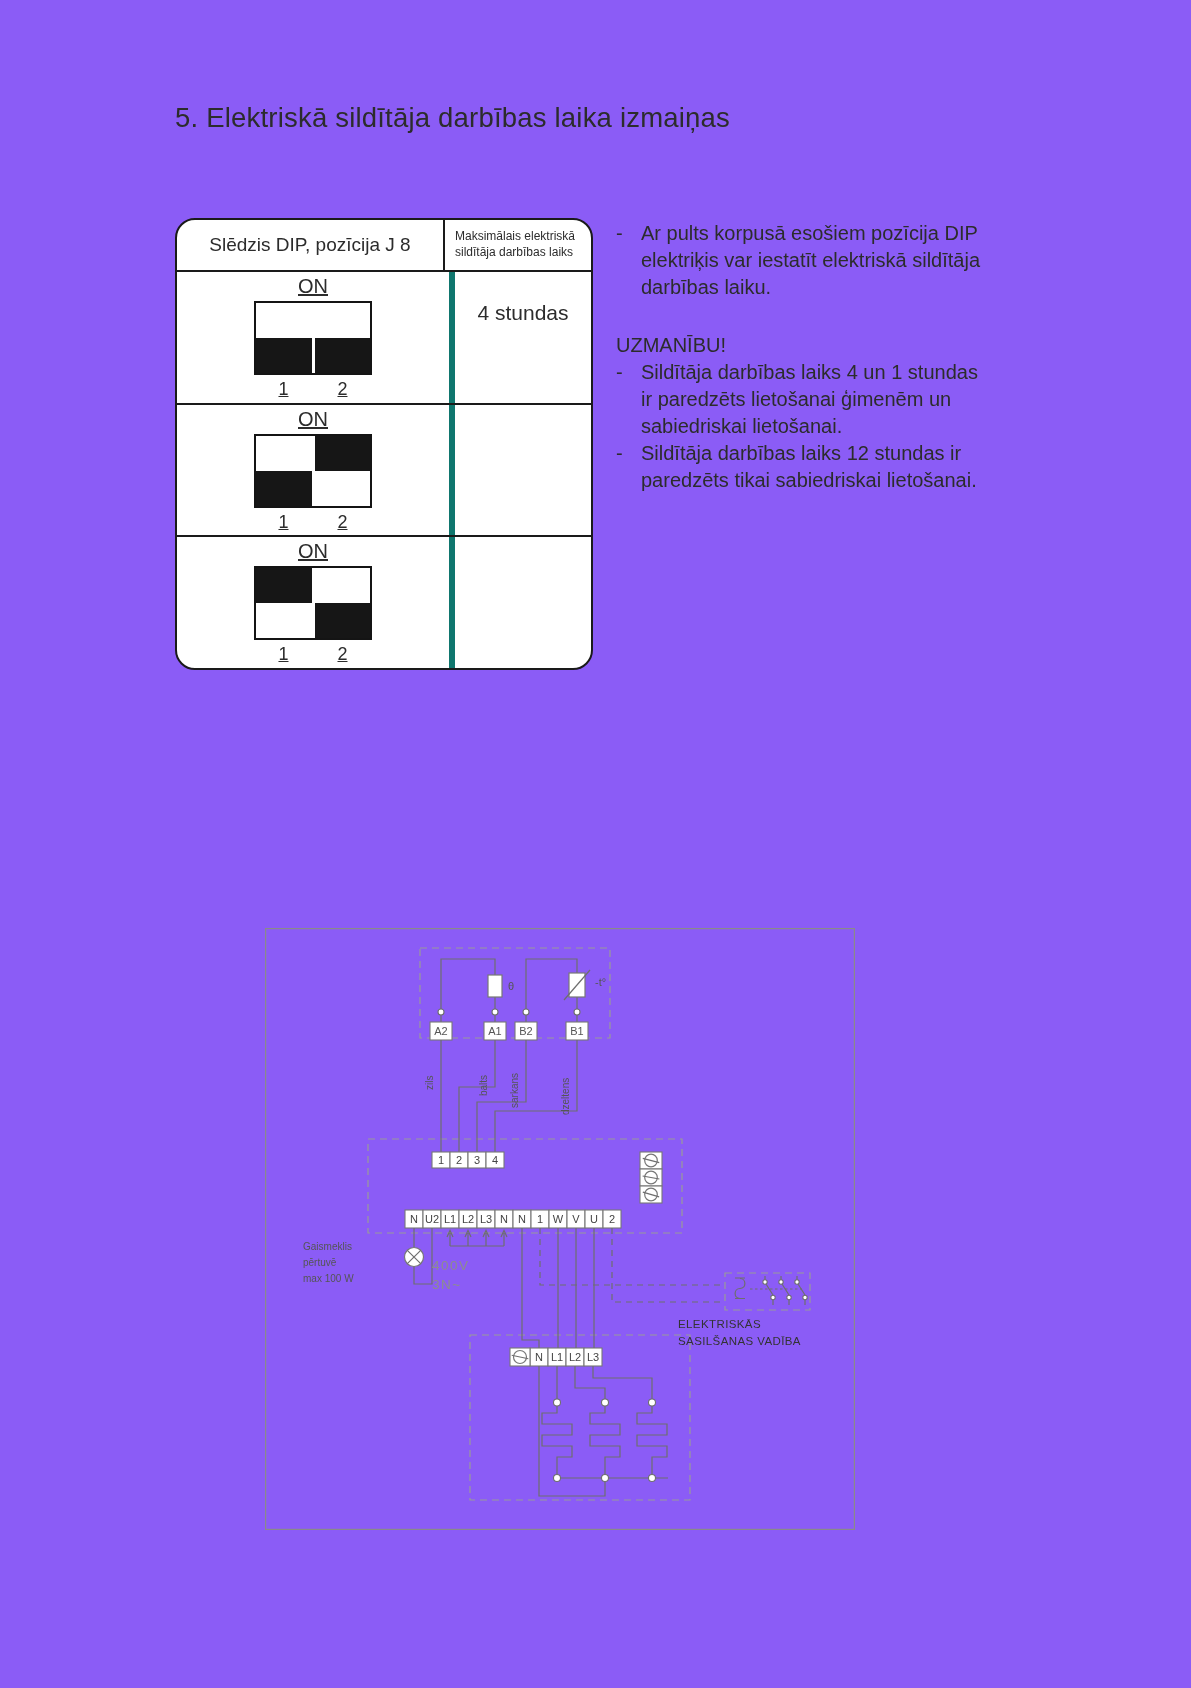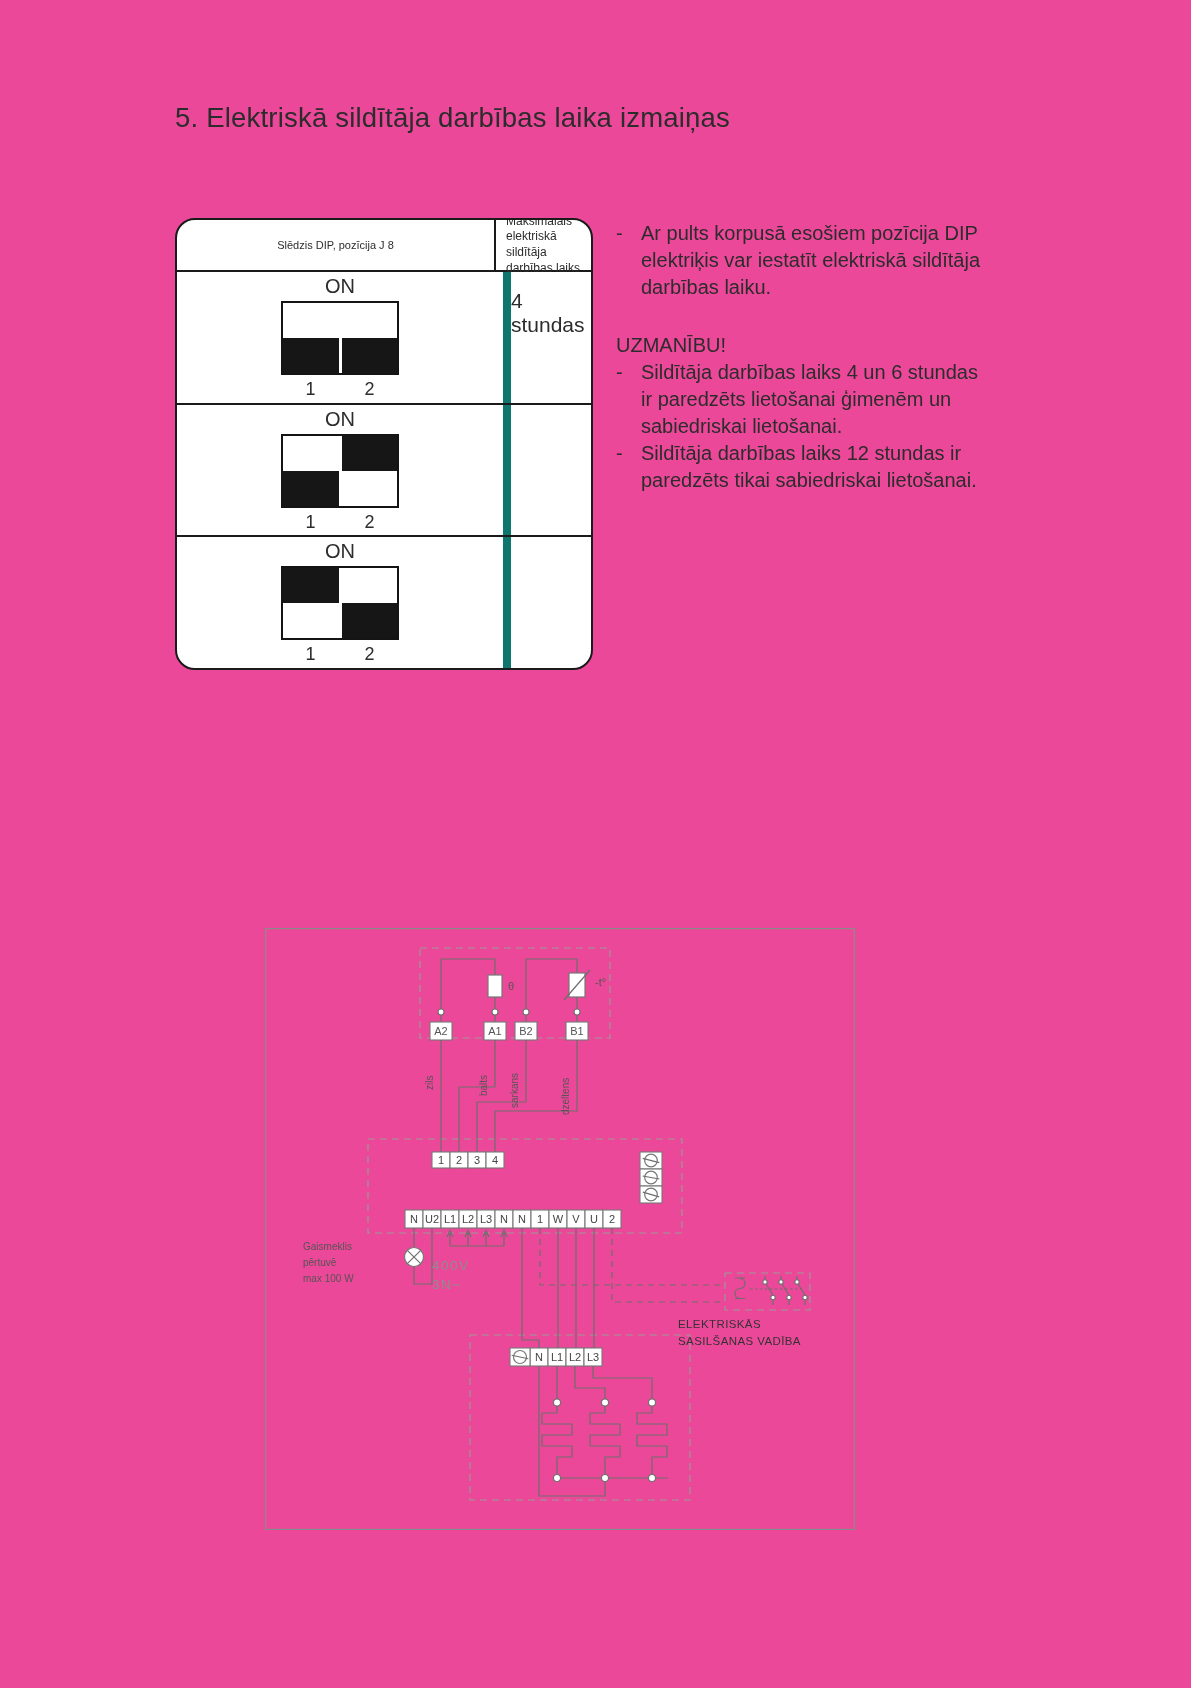--- a/index.html
+++ b/index.html
@@ -1,37 +1,37 @@
 <!DOCTYPE html>
 <html><head>
 <meta charset="utf-8">
 <style>
   html,body { margin:0; padding:0; background:#e8e8e8; }
   .page {
     position:relative; width:1191px; height:1688px; margin:0 auto;
-    background:#ec4899; overflow:hidden;
+    background:#8b5cf6; overflow:hidden;
     font-family:"Liberation Sans","DejaVu Sans",sans-serif; color:#2c2c2c;
   }
   .sec-title { position:absolute; left:175px; margin:0; font-size:27.5px; font-weight:400;
     color:#2c2c2c; letter-spacing:0.2px; white-space:nowrap; }
   .t5 { top:102px; } .t6 { top:840px; }
 
   
   .dip-table { position:absolute; left:175px; top:218px; width:418px; height:452px;
     border:2px solid #1a1a1a; border-radius:20px; overflow:hidden; background:#fff;
     display:flex; flex-direction:column; box-sizing:border-box; }
   .dt-header { display:flex; height:50px; flex:none; border-bottom:2px solid #1a1a1a; }
-  .dt-h1 { width:319px; flex:none; box-sizing:border-box; border-right:2px solid #1a1a1a;
-    display:flex; align-items:center; justify-content:center; font-size:11px; }
+  .dt-h1 { width:268px; flex:none; box-sizing:border-box; border-right:2px solid #1a1a1a;
+    display:flex; align-items:center; justify-content:center; font-size:19px; }
   .dt-h2 { flex:1; display:flex; align-items:center; justify-content:center; 
     font-size:12px; line-height:1.3; padding:0 10px; }
   .dt-row { display:flex; flex:1; border-bottom:2px solid #1a1a1a; }
   .dt-row:last-child { border-bottom:none; }
-  .dt-c1 { width:334px; flex:none; box-sizing:border-box; border-right:8px solid #0f766e;
-    display:flex; align-items:center; justify-content:center; }
+  .dt-c1 { width:278px; flex:none; box-sizing:border-box; border-right:6px solid #0f766e;
+    display:flex; align-items:center; justify-content:center;text-decoration:underline; }
   .dt-c2 { flex:1; display:flex; align-items:center; justify-content:center;
     font-size:21px; padding-bottom:48px; box-sizing:border-box; }
   .dip-graphic { display:flex; flex-direction:column; align-items:center; }
   .dip-on { font-size:20px; margin-bottom:3px; }
   .dip-box { width:114px; height:70px; border:2px solid #141414; display:flex; background:#fff; }
   .dip-col { flex:1; position:relative; background:#fff; }
   .dip-col + .dip-col { margin-left:3px; }
   .dip-col .fill { position:absolute; left:0; right:0; height:50%; background:#161616; }
   .sw-down .fill { bottom:0; } .sw-up .fill { top:0; }
   .dip-nums { width:118px; display:flex; margin-top:4px; font-size:18px; }
@@ -139,21 +139,21 @@
   </div>
 
   <div class="notes">
     <div class="note-item">
       <span class="dash">-</span>
       <span>Ar pults korpusā esošiem pozīcija DIP elektriķis var iestatīt elektriskā sildītāja darbības laiku.</span>
     </div>
     <div class="warn-title">UZMANĪBU!</div>
     <div class="note-item">
       <span class="dash">-</span>
-      <span>Sildītāja darbības laiks 4 un 6 stundas ir paredzēts lietošanai ģimenēm un sabiedriskai lietošanai.</span>
+      <span>Sildītāja darbības laiks 4 un 1 stundas ir paredzēts lietošanai ģimenēm un sabiedriskai lietošanai.</span>
     </div>
     <div class="note-item">
       <span class="dash">-</span>
       <span>Sildītāja darbības laiks 12 stundas ir paredzēts tikai sabiedriskai lietošanai.</span>
     </div>
   </div>
 
 
   <div class="diagram">
     <svg viewBox="0 0 590 602" width="590" height="602">

